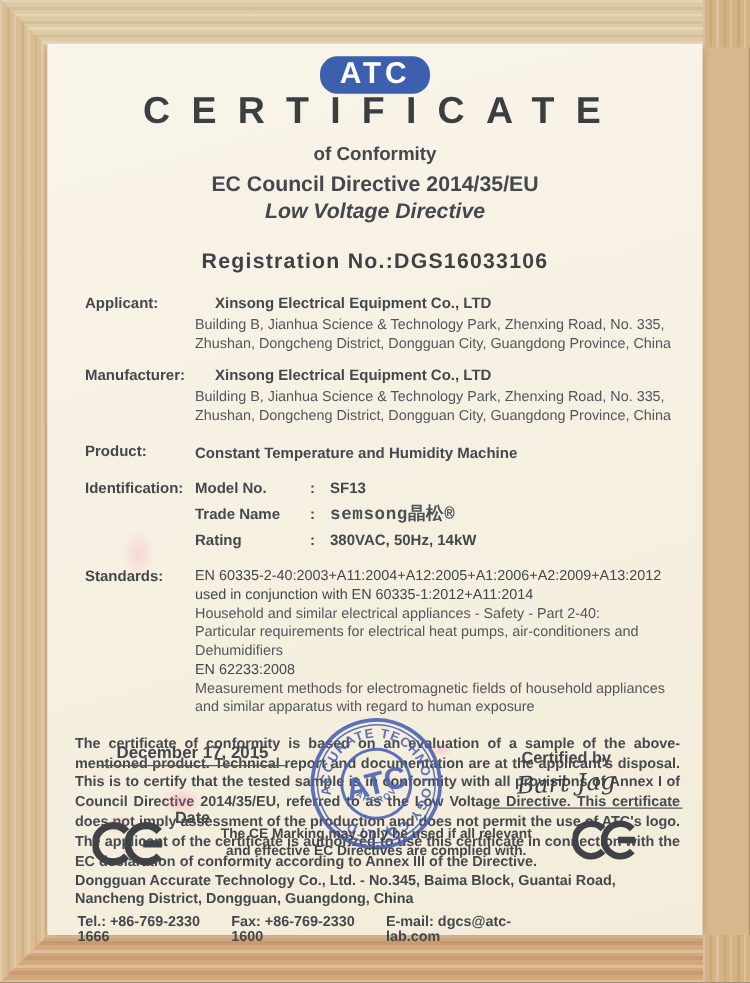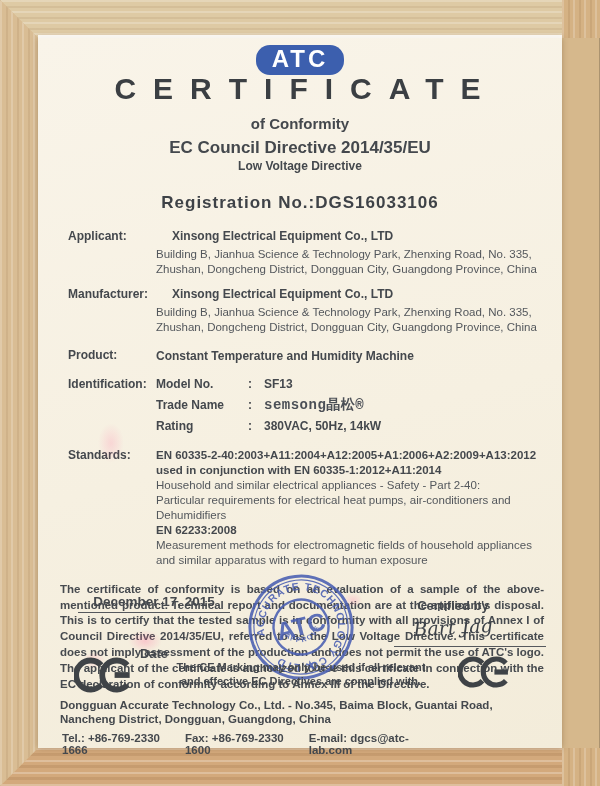--- a/index.html
+++ b/index.html
@@ -30,40 +30,40 @@
   .s2{left:45px;top:614px;width:22px;height:16px;background:radial-gradient(ellipse,rgba(255,120,165,.25),rgba(255,120,165,0) 70%);}
   .s3{left:60px;top:385px;width:26px;height:40px;background:radial-gradient(ellipse,rgba(255,120,165,.22),rgba(255,120,165,0) 70%);}
   .s4{left:305px;top:555px;width:20px;height:14px;background:radial-gradient(ellipse,rgba(255,120,165,.25),rgba(255,120,165,0) 70%);}
   
   .hdr{text-align:center;}
   .logo-pill{display:inline-block;margin-top:7px;background:#3c5fae;color:#fff;
     border-radius:14px;padding:1px 16px 3px;font-weight:bold;font-size:24px;letter-spacing:3px;line-height:1.1;}
   .cert-title{font-size:30px;font-weight:bold;color:#3b3f43;letter-spacing:17px;margin-top:-3px;text-indent:12px;white-space:nowrap;}
   .sub1{font-size:15px;font-weight:bold;margin-top:9px;}
   .sub2{font-size:17px;font-weight:bold;margin-top:6px;text-align:center;}
-  .sub3{font-size:12px;font-weight:bold;margin-top:1px;}
+  .sub3{font-size:17px;font-weight:bold;margin-top:1px;font-style:italic;}
   .reg{font-size:17px;font-weight:bold;letter-spacing:1px;margin-top:20px;color:#3e4247;}
   
   .rows{margin-top:16px;}
   .row{display:flex;padding:0 18px 0 30px;margin-bottom:10px;}
   .row-label{width:88px;flex:none;font-size:12px;font-weight:bold;}
   .row-content{flex:1;font-size:12px;}
   .ent-name{font-weight:bold;margin-bottom:4px;margin-left:16px;}
   .ent-addr{font-size:11.5px;color:#53575c;line-height:1.28;}
   .prod-row{margin-top:14px;margin-bottom:14px;}
   .prod-val{font-weight:bold;padding-top:1px;}
   .ident-grid{width:100%;}
   .ident-row{display:flex;margin-bottom:5px;align-items:center;}
   .ident-l{width:92px;flex:none;font-weight:bold;font-size:12px;}
   .ident-c{width:16px;flex:none;font-weight:bold;font-size:12px;}
   .ident-v{flex:1;font-weight:bold;font-size:12px;}
   .semsong{font-family:Liberation Mono, monospace;font-weight:bold;font-size:14px;letter-spacing:.5px;color:#4b4f56;}
   .std-row{margin-top:8px;}
   .std-line{font-size:11.5px;line-height:1.3;color:#53575c;}
-  .std-line.b{font-weight:bold;color:#44484d;}
+  .std-line.b{font-weight:normal;color:#44484d;}
   
   .para{margin:14px 18px 0 22px;font-size:11.5px;font-weight:bold;line-height:1.38;text-align:justify;color:#464a4f;}
   
   .abs{position:absolute;}
   .stamp-wrap{left:207px;top:533px;width:112px;height:112px;transform:rotate(-14deg);opacity:.88;}
   .certified{right:34px;top:560px;width:150px;text-align:center;font-size:13px;font-weight:bold;}
   .signature{right:34px;top:578px;width:150px;text-align:center;
     font-family:"DejaVu Serif",serif;font-style:italic;font-size:19px;color:#3c4148;transform:rotate(-3deg);}
   .sigline{left:356px;top:608px;width:152px;border-top:1.5px solid #55585d;}
   .dateval{left:40px;top:556px;width:152px;text-align:center;font-size:13.5px;font-weight:bold;

